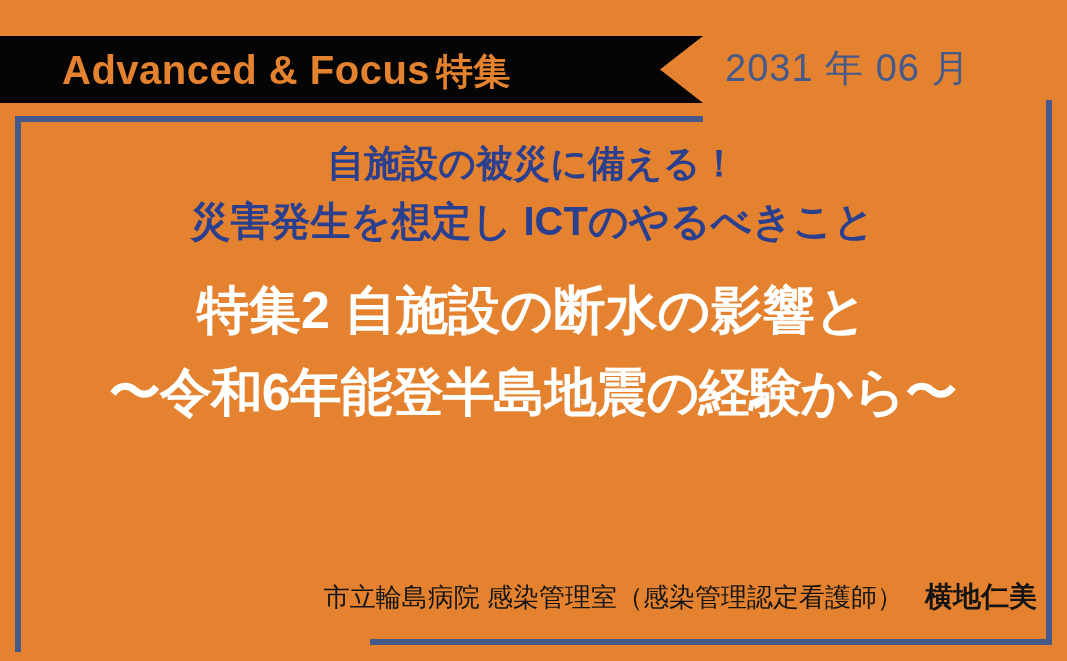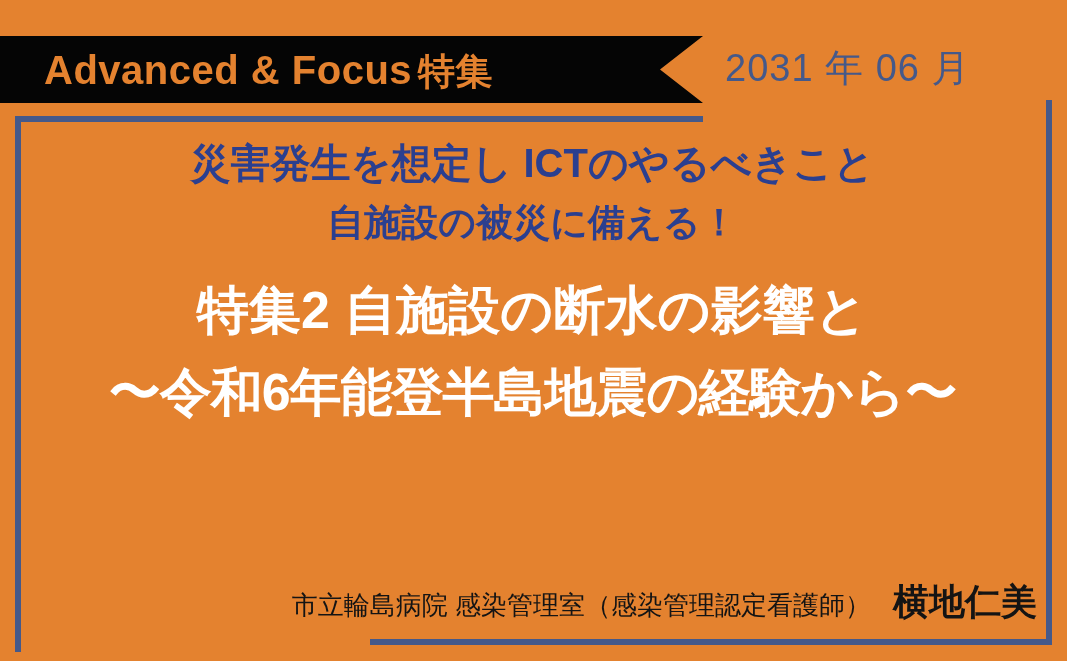--- a/index.html
+++ b/index.html
@@ -69,21 +69,21 @@
         703px 100%,
         0 100%);
     display: flex;
     align-items: center;
   }
   .ribbon-label {
     color: #E4822F;
     font-size: 40px;
     font-weight: bold;
     letter-spacing: 0.5px;
-    padding-left: 44px;
+    padding-left: 62px;
     white-space: nowrap;
     line-height: 1;
   }
   .ribbon-label .jp {
     font-size: 37px;
     padding-left: 6px;
   }
 
   
   .issue-date {
@@ -152,21 +152,21 @@
     line-height: 1.2;
     white-space: nowrap;
     text-align: right;
   }
   .byline .affiliation {
     font-weight: normal;
   }
   .byline .author {
     font-weight: bold;
     padding-left: 22px;
-    font-size: 36px;
+    font-size: 28px;
   }
 </style>
 </head>
 <body>
 
 <div class="poster">
 
   <div class="frame-line frame-top"></div>
   <div class="frame-line frame-left"></div>
   <div class="frame-line frame-right"></div>
@@ -174,22 +174,22 @@
 
   <div class="ribbon">
     <div class="ribbon-label">
       <span>Advanced &amp; Focus</span><span class="jp">特集</span>
     </div>
   </div>
 
   <div class="issue-date">2031 年 06 月</div>
 
   <div class="content">
+    <div class="kicker kicker-1">自施設の被災に備える！</div>
     <div class="kicker kicker-2">災害発生を想定し ICTのやるべきこと</div>
-    <div class="kicker kicker-1">自施設の被災に備える！</div>
     <div class="headline headline-1">特集2 自施設の断水の影響と</div>
     <div class="headline headline-3">〜令和6年能登半島地震の経験から〜</div>
   </div>
 
   <div class="byline">
     <span class="affiliation">市立輪島病院 感染管理室（感染管理認定看護師）</span><span class="author">横地仁美</span>
   </div>
 
 </div>
 

